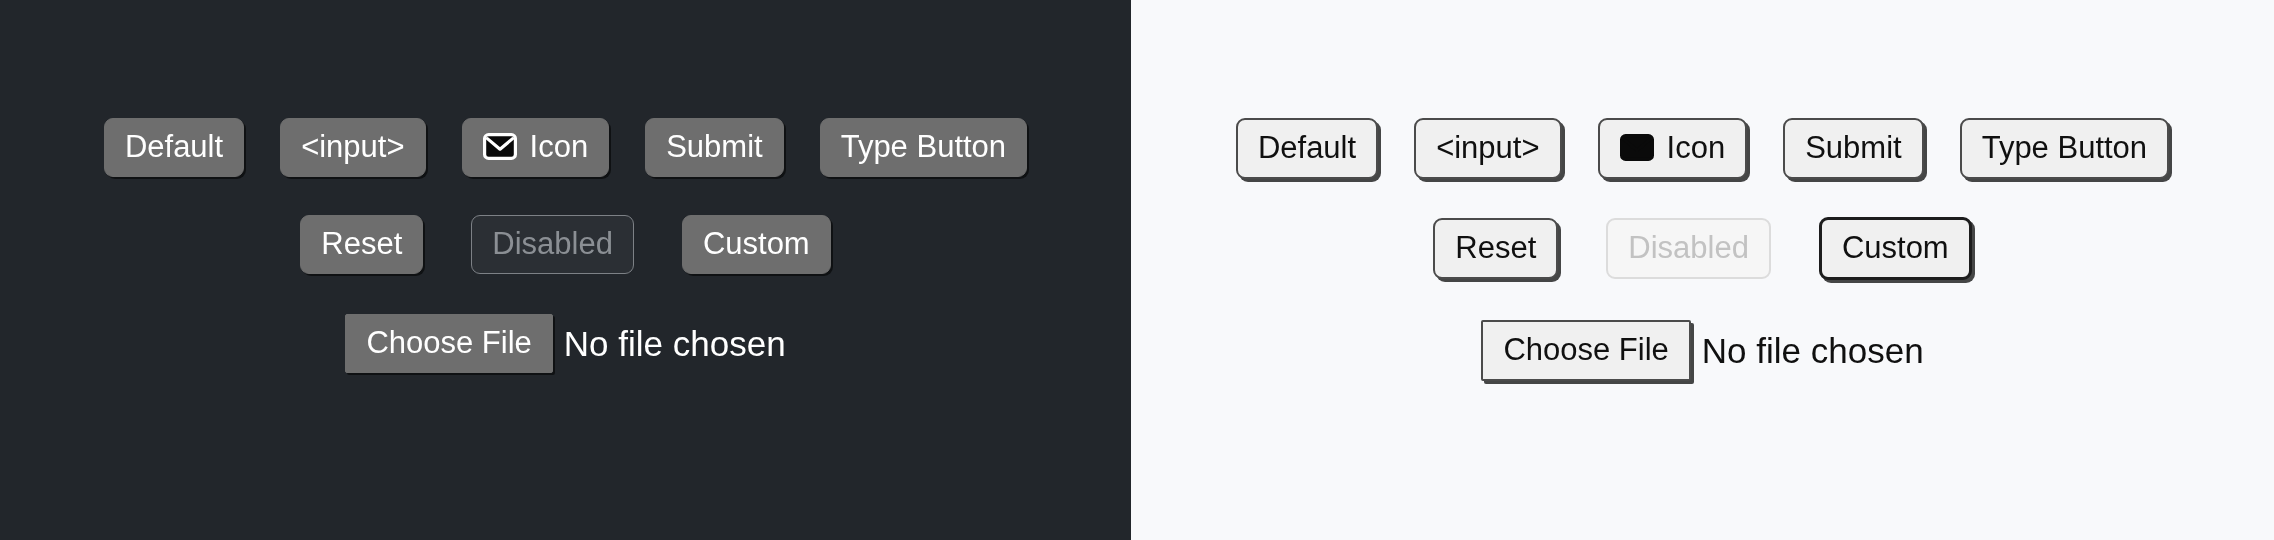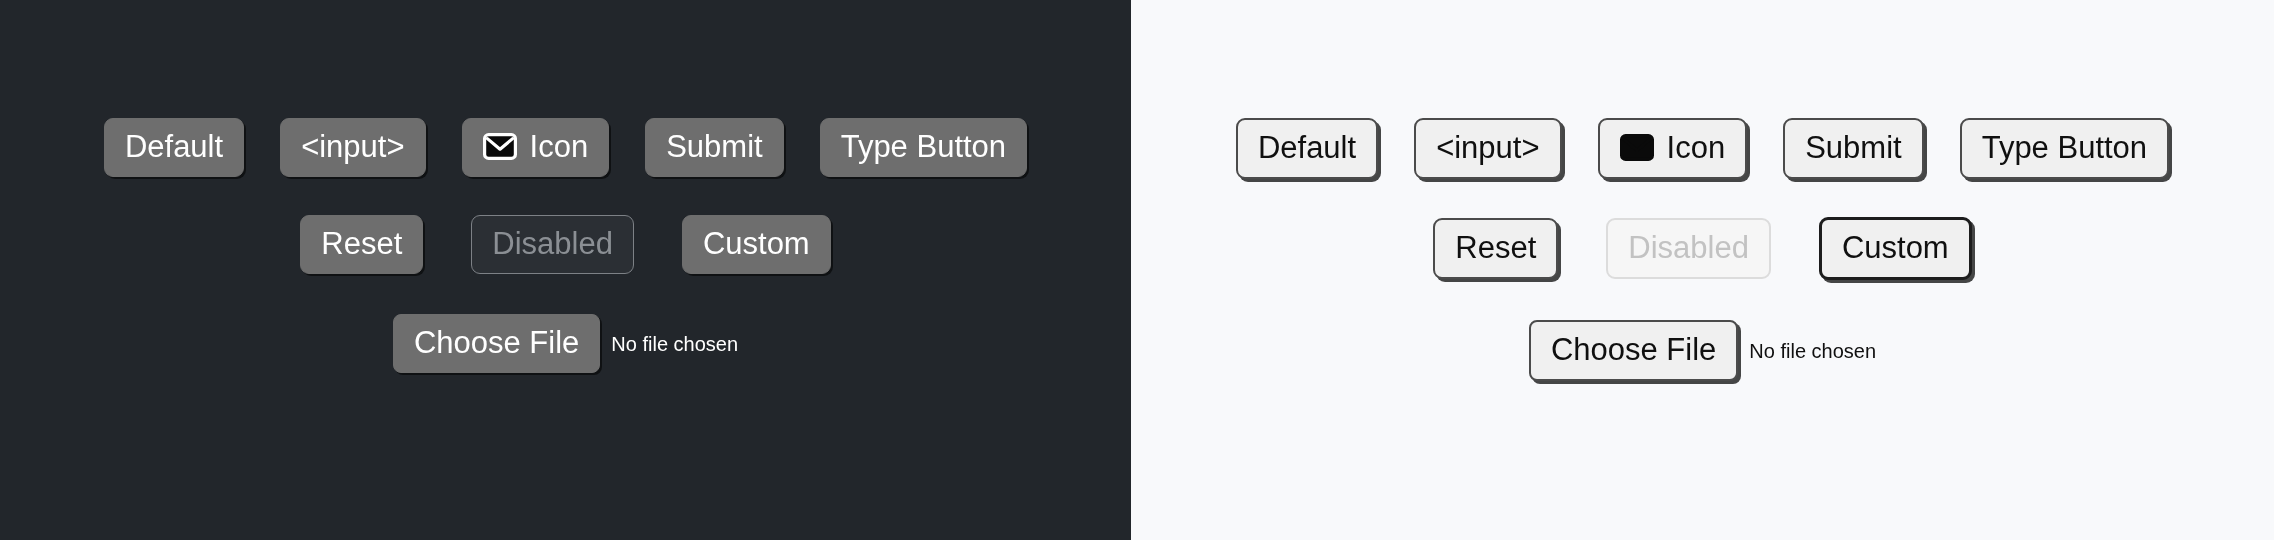--- a/index.html
+++ b/index.html
@@ -109,29 +109,29 @@
   }
   .icon-box svg { display: block; width: 34px; height: 27px; }
 
   
   .file-input {
     display: inline-flex;
     align-items: center;
     gap: 11px;
   }
   .file-label {
-    font-size: 20px;
+    font-size: 35px;
     line-height: 1;
     white-space: nowrap;
     text-align: right;
   }
   .panel-dark  .file-label { color: #ffffff; }
   .panel-light .file-label { color: #101010; }
 
-  .file-btn { border-radius: 8px; }
+  .file-btn { border-radius: 2px; }
 </style>
 </head>
 <body>
 
 <div id="root">
 
   <div class="panel panel-dark">
     <div class="panel-inner">
 
       <div class="row row-1">

